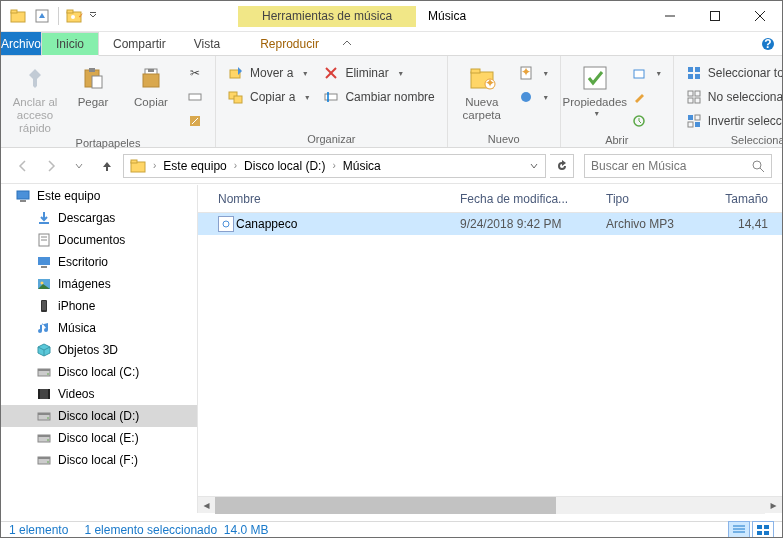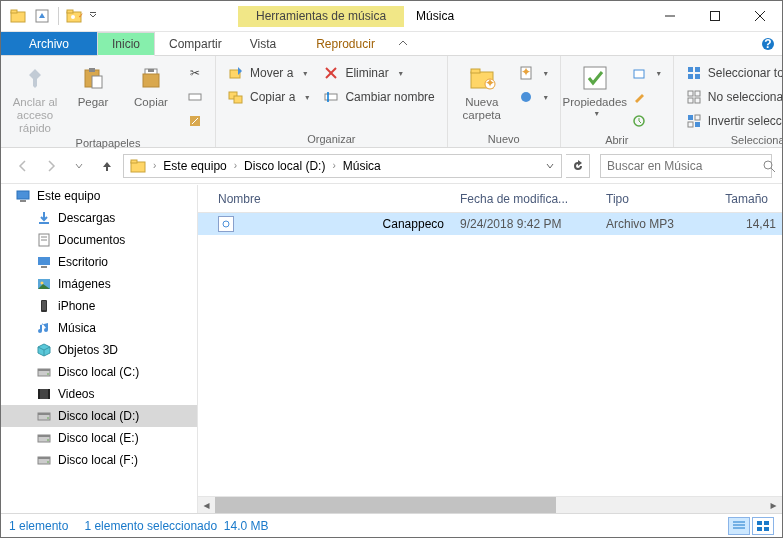--- a/index.html
+++ b/index.html
@@ -4,29 +4,29 @@
 <style>
 * { margin: 0; padding: 0; box-sizing: border-box; font-family: "Segoe UI", Tahoma, sans-serif; font-size: 12px; }
 body { background: #fff; width: 783px; height: 538px; border: 1px solid #6e6e6e; overflow: hidden; position: relative; }
 
 
 .titlebar { height: 31px; display: flex; align-items: center; background: #fff; border-bottom: 1px solid #e5e5e5; }
 .qat { display: flex; align-items: center; gap: 2px; padding-left: 6px; }
 .qat-btn { width: 22px; height: 22px; display: flex; align-items: center; justify-content: center; }
 .qat-sep { width: 1px; height: 18px; background: #d0d0d0; margin: 0 3px; }
 .qat-drop { width: 10px; height: 22px; display: flex; align-items: center; justify-content: center; }
-.context-tab { background: #f1e787; padding: 0 18px; height: 21px; display: flex; align-items: center; margin-left: 140px; font-size: 12px; color: #444; }
+.context-tab { background: #f1e787; padding: 0 24px; height: 21px; display: flex; align-items: center; margin-left: 140px; font-size: 12px; color: #444; }
 .title-text { padding-left: 12px; color: #000; }
 .window-btns { margin-left: auto; display: flex; }
 .window-btn { width: 45px; height: 29px; display: flex; align-items: center; justify-content: center; color: #222; }
 
 
 .tabs { height: 24px; display: flex; align-items: stretch; border-bottom: 1px solid #dadada; }
 .tab { padding: 0 14px; display: flex; align-items: center; color: #444; cursor: default; }
-.tab.file { background: #1979ca; color: #fff; padding: 0 28px; }
+.tab.file { background: #1979ca; color: #fff; padding: 0 0; }
 .tab.active { background: #86efac; border: 1px solid #dadada; border-bottom: 1px solid #f5f6f7; margin-bottom: -1px; }
 .tab.context { color: #a16207; }
 .tabs .help { margin-left: auto; width: 28px; display: flex; align-items: center; justify-content: center; }
 .ribbon-toggle { width: 28px; display: flex; align-items: center; justify-content: center; }
 
 
 .ribbon { height: 92px; background: #f5f6f7; border-bottom: 1px solid #dadada; display: flex; }
 .group { border-right: 1px solid #e1e1e1; padding: 4px 8px 2px; display: flex; flex-direction: column; }
 .group-content { flex: 1; display: flex; align-items: flex-start; gap: 6px; }
 .group-label { text-align: center; font-size: 11px; color: #666; padding-top: 2px; }
@@ -41,21 +41,21 @@
 
 
 .navbar { height: 36px; display: flex; align-items: center; padding: 0 10px; gap: 4px; border-bottom: 1px solid #e5e5e5; }
 .nav-arrow { width: 24px; height: 24px; display: flex; align-items: center; justify-content: center; color: #999; }
 .nav-arrow.enabled { color: #555; }
 .breadcrumb { flex: 1; height: 24px; border: 1px solid #ccc; display: flex; align-items: center; padding-left: 2px; }
 .crumb { padding: 0 4px; display: flex; align-items: center; gap: 2px; height: 100%; }
 .crumb-sep { color: #888; font-size: 10px; padding: 0 3px; }
 .crumb-drop { margin-left: auto; padding: 0 6px; color: #666; }
 .refresh { width: 24px; height: 24px; display: flex; align-items: center; justify-content: center; border: 1px solid #ccc; border-left: none; }
-.search { width: 172px; height: 24px; border: 1px solid #ccc; display: flex; align-items: center; padding: 0 6px; margin-left: 6px; color: #777; }
+.search { width: 188px; height: 24px; border: 1px solid #ccc; display: flex; align-items: center; padding: 0 6px; margin-left: 6px; color: #777; }
 .search input { border: none; flex: 1; outline: none; font-size: 12px; color: #777; background: transparent; }
 
 
 .main { position: absolute; top: 184px; bottom: 24px; left: 0; right: 0; display: flex; }
 .sidebar { width: 197px; overflow-y: auto; border-right: 1px solid #e5e5e5; position: relative; }
 .tree-item { height: 22px; display: flex; align-items: center; padding-left: 35px; gap: 6px; }
 .tree-item.root { padding-left: 14px; font-weight: normal; }
 .tree-item.sel { background: #d8d8d8; }
 .tree-icon { width: 16px; height: 16px; display: flex; align-items: center; justify-content: center; flex-shrink: 0; }
 .sidebar::-webkit-scrollbar { width: 17px; }
@@ -64,32 +64,32 @@
 .content { flex: 1; display: flex; flex-direction: column; position: relative; }
 .col-headers { height: 28px; display: flex; align-items: center; border-bottom: 1px solid #e5e5e5; color: #4a5a7a; padding-left: 12px; }
 .col { padding: 0 8px; }
 .col.name { width: 242px; }
 .col.date { width: 146px; }
 .col.type { width: 108px; }
 .col.size { flex: 1; text-align: right; padding-right: 14px; }
 .row { height: 22px; display: flex; align-items: center; padding-left: 12px; }
 .row.sel { background: #cde8ff; }
 .cell { padding: 0 8px; overflow: hidden; white-space: nowrap; text-overflow: ellipsis; }
-.cell.name { width: 242px; display: flex; align-items: center; gap: 12px; justify-content: space-between; }
+.cell.name { width: 242px; display: flex; align-items: center; gap: 2px; }
 .cell.date { width: 146px; color: #555; }
 .cell.type { width: 108px; color: #555; }
-.cell.size { flex: 1; text-align: right; color: #555; padding-right: 6px; }
+.cell.size { flex: 1; text-align: right; color: #555; padding-right: 14px; }
 .file-icon { width: 16px; height: 16px; border: 1px solid #88a0cc; background: #fff; display: flex; align-items: center; justify-content: center; }
 .hscroll { height: 17px; background: #f0f0f0; display: flex; align-items: center; border-top: 1px solid #e5e5e5; }
 .hscroll-arrow { width: 17px; height: 17px; display: flex; align-items: center; justify-content: center; color: #666; }
 .hscroll-track { flex: 1; height: 17px; background: #f0f0f0; position: relative; }
 .hscroll-thumb { position: absolute; left: 0; top: 0; height: 17px; width: 62%; background: #c2c2c2; }
 
 
-.statusbar { position: absolute; bottom: 0; left: 0; right: 0; height: 24px; border-top: 1px solid #dadada; display: flex; align-items: center; padding: 0 8px; color: #1979ca; gap: 16px; }
+.statusbar { position: absolute; bottom: 0; left: 0; right: 0; height: 16px; border-top: 1px solid #dadada; display: flex; align-items: center; padding: 0 8px; color: #1979ca; gap: 16px; }
 .statusbar .views { margin-left: auto; display: flex; gap: 2px; }
 .view-btn { width: 22px; height: 18px; border: 1px solid #8ab4e8; display: flex; align-items: center; justify-content: center; }
 .view-btn.active { background: #cde8ff; }
 
 svg { display: block; }
 </style>
 </head>
 <body>
 
 <div class="titlebar">

